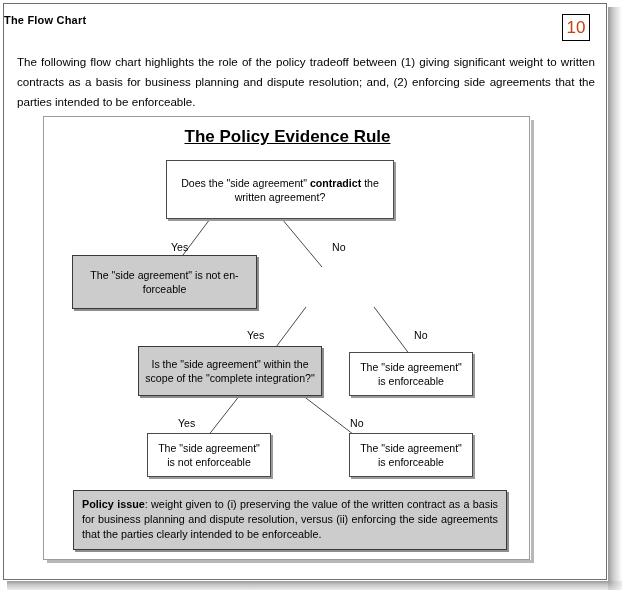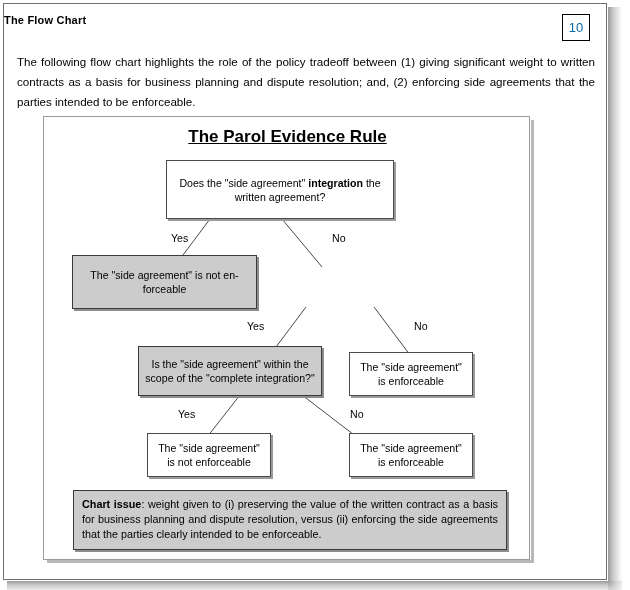--- a/index.html
+++ b/index.html
@@ -66,22 +66,22 @@
   #page-number-badge {
     position: absolute;
     right: 16px;
     top: 10px;
     width: 26px;
     height: 25px;
     border: 1px solid #000;
     display: flex;
     align-items: center;
     justify-content: center;
-    font-size: 13px;
-    color: #0369a1;
+    font-size: 17px;
+    color: #c2410c;
     background: #fff;
   }
 
   #intro-paragraph {
     position: absolute;
     left: 13px;
     top: 48px;
     width: 578px;
     font-size: 11.6px;
     line-height: 20px;
@@ -155,20 +155,21 @@
   }
   .node-text { display: block; }
   .node b { font-weight: bold; }
 
   
   .edge-label {
     position: absolute;
     font-size: 10.6px;
     color: #000;
     white-space: nowrap;
+    margin-top: 9px;
   }
 
   
   #connectors {
     position: absolute;
     left: 0;
     top: 0;
     width: 487px;
     height: 444px;
     pointer-events: none;
@@ -208,40 +209,40 @@
     <span>10</span>
   </div>
 
   <div id="intro-paragraph">The following flow chart highlights the role of the policy tradeoff between (1) giving significant weight to written contracts as a basis for business planning and dispute resolution; and, (2) enforcing side agreements that the parties intended to be enforceable.</div>
 
   <div id="chart-panel-shadowR"></div>
   <div id="chart-panel-shadowB"></div>
 
   <div id="chart-panel">
 
-    <div id="chart-title">The Parol Evidence Rule</div>
+    <div id="chart-title">The Policy Evidence Rule</div>
 
     <svg id="connectors" viewBox="0 0 487 444" preserveAspectRatio="none">
 
       <path d="M 166 102 L 130 150" stroke="#4a4a4a" stroke-width="1" fill="none"></path>
 
       <path d="M 238 102 L 278 150" stroke="#4a4a4a" stroke-width="1" fill="none"></path>
 
       <path d="M 262 190 L 226 238" stroke="#4a4a4a" stroke-width="1" fill="none"></path>
 
       <path d="M 330 190 L 366 238" stroke="#4a4a4a" stroke-width="1" fill="none"></path>
 
       <path d="M 196 278 L 160 324" stroke="#4a4a4a" stroke-width="1" fill="none"></path>
 
       <path d="M 258 278 L 318 324" stroke="#4a4a4a" stroke-width="1" fill="none"></path>
     </svg>
 
     <div class="node plain" style="left:122px; top:43px; width:228px; height:59px;">
       <span class="node-text">
-        <span>Does the "side agreement" </span><b>integration</b><span> the written agreement?</span>
+        <span>Does the "side agreement" </span><b>contradict</b><span> the written agreement?</span>
       </span>
     </div>
 
     <span class="edge-label" style="left:127px; top:115px;">Yes</span>
     <span class="edge-label" style="left:288px; top:115px;">No</span>
 
     <div class="node shaded" style="left:28px; top:138px; width:185px; height:54px;">
       <span class="node-text">The "side agreement" is not en-forceable</span>
     </div>
 
@@ -262,18 +263,18 @@
 
     <div class="node plain" style="left:103px; top:316px; width:124px; height:44px;">
       <span class="node-text">The "side agreement" is not enforceable</span>
     </div>
 
     <div class="node plain" style="left:305px; top:316px; width:124px; height:44px;">
       <span class="node-text">The "side agreement" is enforceable</span>
     </div>
 
     <div id="policy-box">
-      <b>Chart issue</b><span>: weight given to (i) preserving the value of the written contract as a basis for business planning and dispute resolution, versus (ii) enforcing the side agreements that the parties clearly intended to be enforceable.</span>
+      <b>Policy issue</b><span>: weight given to (i) preserving the value of the written contract as a basis for business planning and dispute resolution, versus (ii) enforcing the side agreements that the parties clearly intended to be enforceable.</span>
     </div>
 
   </div>
 
 </div>
 
 </body></html>

